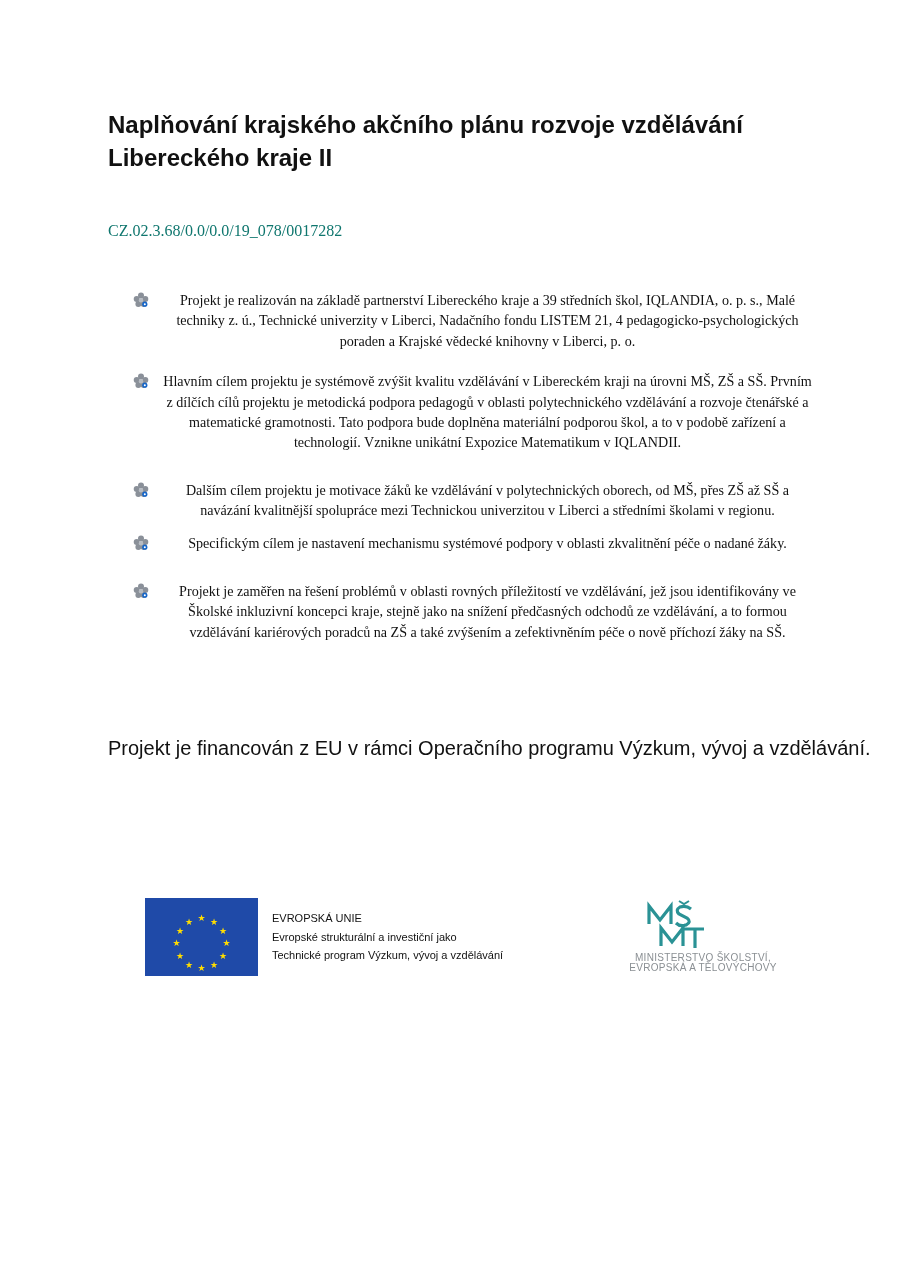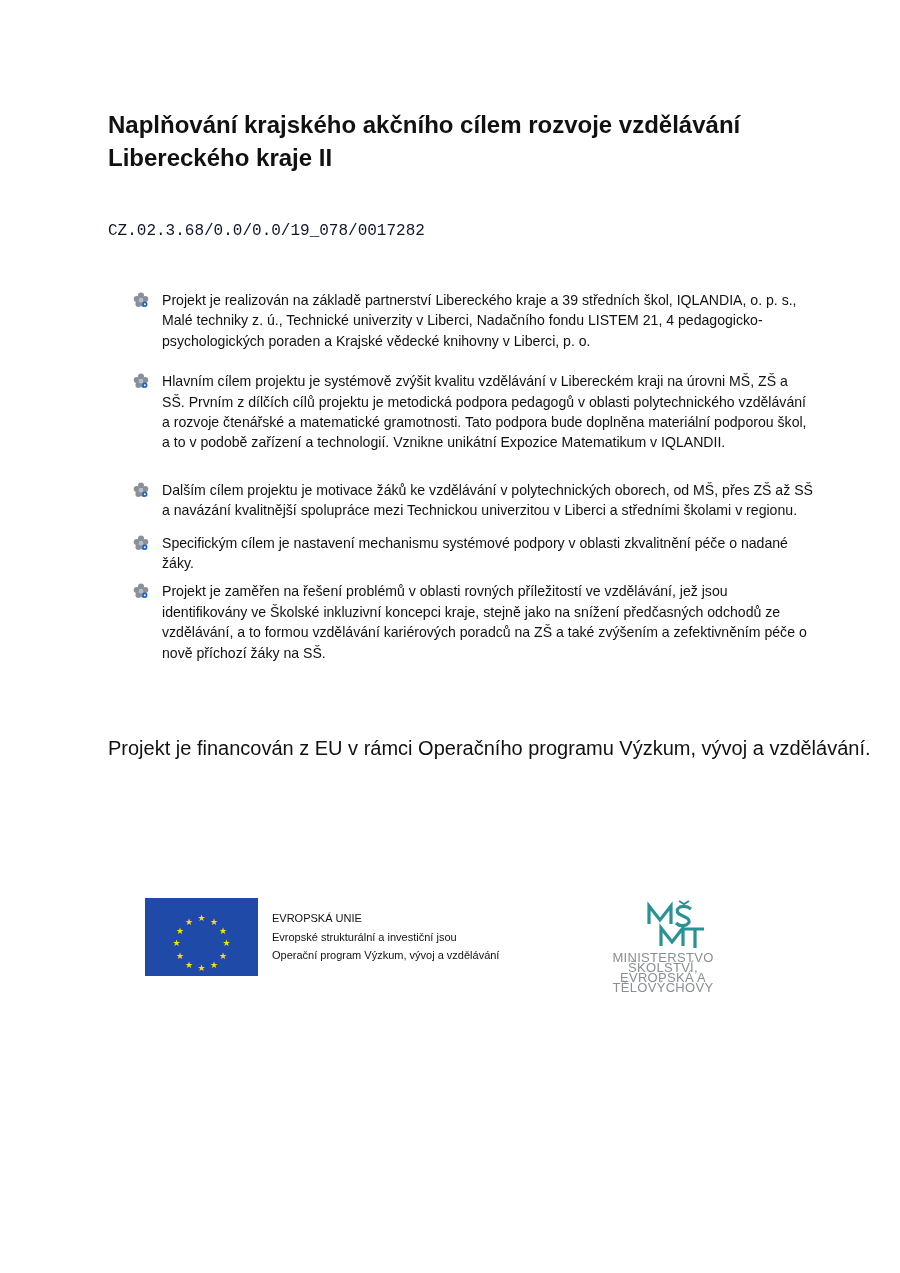--- a/index.html
+++ b/index.html
@@ -5,59 +5,60 @@
   html, body { margin: 0; padding: 0; background: #ffffff; }
   body { width: 900px; height: 1273px; position: relative; overflow: hidden; color: #111; }
   .title {
     position: absolute; left: 108px; top: 108px; width: 640px;
     font-family: "Liberation Sans", sans-serif; font-weight: bold;
     font-size: 24px; line-height: 33px; color: #111;
     margin: 0;
   }
   .code {
     position: absolute; left: 108px; top: 222px;
-    font-family: Liberation Mono, monospace; font-size: 16px; color: #0f172a;
+    font-family: Liberation Serif, serif; font-size: 16px; color: #0f766e;
   }
   .bullets {
     position: absolute; left: 133px; top: 290px; width: 680px;
     list-style: none; margin: 0; padding: 0;
   }
   .bullet {
     position: relative; padding-left: 29px;
-    font-family: Liberation Sans, sans-serif; font-size: 14.1px; line-height: 20.4px;
+    font-family: Liberation Serif, serif; font-size: 14.1px; line-height: 20.4px;
     color: #111;
+    text-align: center;
   }
   .bullet.b1 { margin-bottom: 20px; }
   .bullet.b2 { margin-bottom: 27px; }
   .bullet.b3 { margin-bottom: 12px; }
-  .bullet.b4 { margin-bottom: 8px; }
+  .bullet.b4 { margin-bottom: 28px; }
   .bullet .ico {
     position: absolute; left: 0; top: 2px; width: 16px; height: 16px;
   }
   .financing {
     position: absolute; left: 108px; top: 737px;
     font-family: "Liberation Sans", sans-serif; font-size: 20px; color: #111;
   }
   .eu-logo { position: absolute; left: 145px; top: 898px; width: 113px; height: 78px; }
   .eu-text {
     position: absolute; left: 272px; top: 909px;
     font-family: "Liberation Sans", sans-serif; font-size: 11px; line-height: 18.5px; color: #111;
   }
   .eu-text div { white-space: nowrap; }
   .msmt-logo { position: absolute; left: 606px; top: 898px; width: 155px; height: 80px; }
   .msmt-caption {
-    position: absolute; left: 580px; top: 953px; width: 166px; text-align: center;
-    font-family: "Liberation Sans", sans-serif; font-size: 13px; line-height: 10px;
+    position: absolute; left: 620px; top: 953px; width: 166px; text-align: center;
+    font-family: "Liberation Sans", sans-serif; font-size: 10px; line-height: 10px;
     color: #8a8f93; letter-spacing: 0.3px;
   }
 </style>
 </head>
 <body>
 
-<h1 class="title">Naplňování krajského akčního cílem rozvoje vzdělávání Libereckého kraje II</h1>
+<h1 class="title">Naplňování krajského akčního plánu rozvoje vzdělávání Libereckého kraje II</h1>
 
 <div class="code">CZ.02.3.68/0.0/0.0/19_078/0017282</div>
 
 <ul class="bullets">
   <li class="bullet b1">
     <svg class="ico" viewBox="0 0 16 16">
       <g fill="#8a9099">
           <circle cx="8" cy="3.6" r="3"></circle>
           <circle cx="12.3" cy="7" r="3"></circle>
           <circle cx="10.6" cy="12" r="3"></circle>
@@ -147,22 +148,22 @@
     <text x="44" y="69.5">★</text>
     <text x="35" y="60.5">★</text>
     <text x="31.5" y="48">★</text>
     <text x="35" y="35.5">★</text>
     <text x="44" y="26.5">★</text>
   </g>
 </svg>
 
 <div class="eu-text">
   <div>EVROPSKÁ UNIE</div>
-  <div>Evropské strukturální a investiční jsou</div>
-  <div>Operační program Výzkum, vývoj a vzdělávání</div>
+  <div>Evropské strukturální a investiční jako</div>
+  <div>Technické program Výzkum, vývoj a vzdělávání</div>
 </div>
 
 <svg class="msmt-logo" viewBox="0 0 155 80">
   <g fill="none" stroke="#2a9295" stroke-width="3.2" stroke-linejoin="miter">
 
     <path d="M43 26 L43 8 L54 22 L65 8 L65 26"></path>
 
     <path d="M85 11 Q80 7 74 9 Q69 12 73 16 L81 20 Q86 24 80 27 Q74 29 70 25"></path>
     <path d="M73 3 L78 6 L83 3" stroke-width="2"></path>
 

